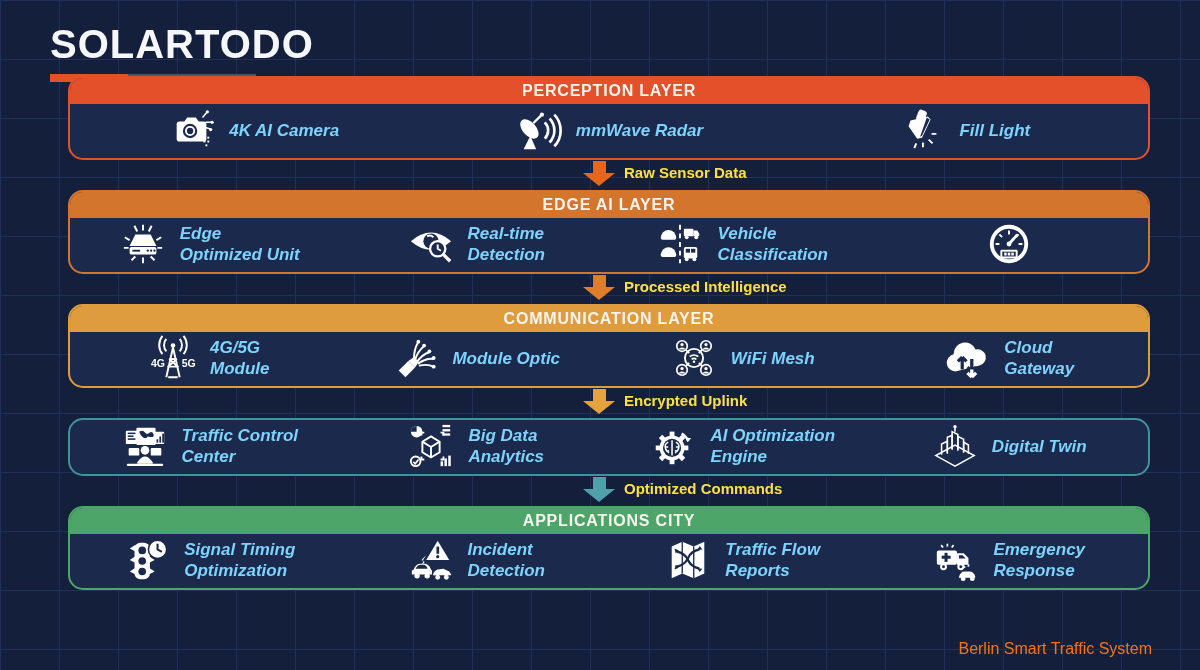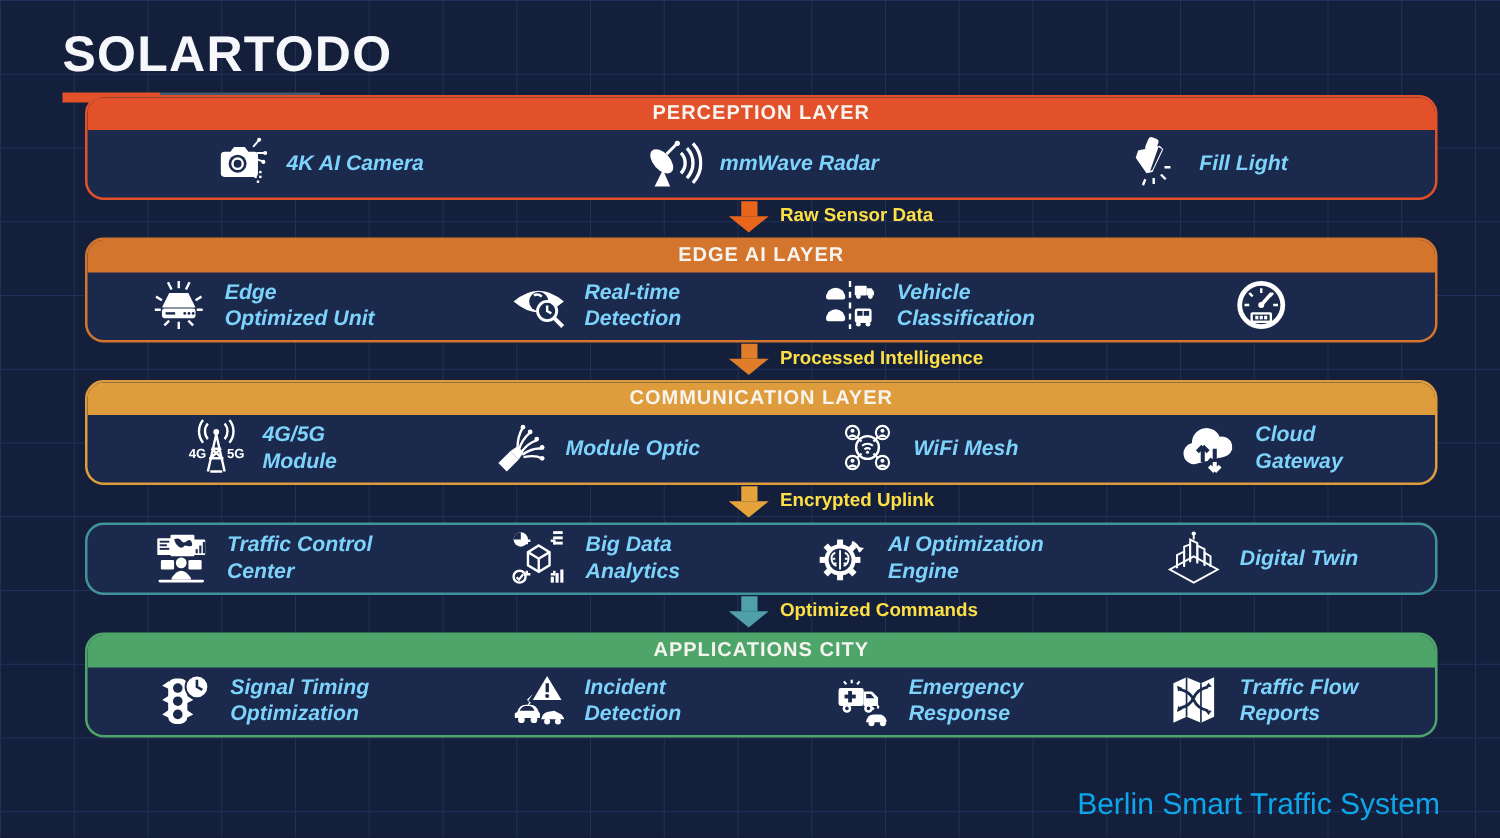--- a/index.html
+++ b/index.html
@@ -34,21 +34,21 @@
   .arrow .stem{display:block;width:13px;height:12px;background:var(--c);margin:0 auto;}
   .arrow .head{display:block;width:0;height:0;border-left:16px solid transparent;border-right:16px solid transparent;border-top:13px solid var(--c);}
   .flow-label{position:absolute;left:calc(50% + 25px);top:4px;font-size:15px;font-weight:600;color:#fde047;}
 
   .layer-0{--c:#E2512A;} .flow-0{--c:#E8661C;}
   .layer-1{--c:#D3752C;} .flow-1{--c:#DF7D2A;}
   .layer-2{--c:#DE9C3C;} .flow-2{--c:#E6A33C;}
   .layer-3{--c:#41939B;} .flow-3{--c:#4FA0A8;}
   .layer-4{--c:#4EA56A;}
 
-  .footer{position:absolute;right:48px;bottom:12px;font-size:24px;color:#0ea5e9;}
+  .footer{position:absolute;right:48px;bottom:12px;font-size:16px;color:#f97316;}
 </style>
 </head>
 <body>
 
 <div class="logo">
   <div class="logo-text">SOLARTODO</div>
   <div class="logo-underline">
     <span class="u-orange"></span>
     <span class="u-slate"></span>
   </div>
@@ -483,20 +483,41 @@
                 <circle cx="40" cy="42" r="2.5"></circle>
               </g>
             </svg>
         </span>
         <span class="label">Incident
 Detection</span>
       </div>
       <div class="item">
         <span class="icon">
           <svg viewBox="0 0 48 48" width="46" height="46">
+              <path d="M7 10l11-5 12 5 11-5v33l-11 5-12-5-11 5z" fill="#fff"></path>
+              <path d="M18 5v33" stroke="#1B2A4C" stroke-width="1.4"></path>
+              <path d="M30 10v33" stroke="#1B2A4C" stroke-width="1.4"></path>
+              <g stroke="#1B2A4C" stroke-width="2.4" fill="none">
+                <path d="M12 31q9-2 12-9t12-9"></path>
+                <path d="M12 15q9 2 12 9t12 9"></path>
+              </g>
+              <g fill="#1B2A4C">
+                <path d="M39 13l-5.5.5 2.8-4z"></path>
+                <path d="M39 33l-5.5-.5 2.8 4z"></path>
+                <path d="M11 17l-1-5 4.5 2z"></path>
+                <path d="M11 29l-1 5 4.5-2z"></path>
+              </g>
+            </svg>
+        </span>
+        <span class="label">Traffic Flow
+Reports</span>
+      </div>
+      <div class="item">
+        <span class="icon">
+          <svg viewBox="0 0 48 48" width="46" height="46">
               <g fill="#fff">
                 <rect x="4" y="14" width="21" height="15" rx="2"></rect>
                 <path d="M25 17h7l5 5v7H25z"></path>
                 <circle cx="11" cy="31" r="3.6"></circle>
                 <circle cx="29" cy="31" r="3.6"></circle>
               </g>
               <g fill="#1B2A4C">
                 <rect x="12" y="16.5" width="3.2" height="9.5"></rect>
                 <rect x="9" y="19.5" width="9.4" height="3.2"></rect>
                 <path d="M27 19h4l3 3.5h-7z"></path>
@@ -513,39 +534,18 @@
               <g fill="#fff">
                 <path d="M27 42q1.5-6 6-6h5q4.5 0 6 5v1.5H27z"></path>
                 <circle cx="31.5" cy="43.5" r="2.5"></circle>
                 <circle cx="41" cy="43.5" r="2.5"></circle>
               </g>
             </svg>
         </span>
         <span class="label">Emergency
 Response</span>
       </div>
-      <div class="item">
-        <span class="icon">
-          <svg viewBox="0 0 48 48" width="46" height="46">
-              <path d="M7 10l11-5 12 5 11-5v33l-11 5-12-5-11 5z" fill="#fff"></path>
-              <path d="M18 5v33" stroke="#1B2A4C" stroke-width="1.4"></path>
-              <path d="M30 10v33" stroke="#1B2A4C" stroke-width="1.4"></path>
-              <g stroke="#1B2A4C" stroke-width="2.4" fill="none">
-                <path d="M12 31q9-2 12-9t12-9"></path>
-                <path d="M12 15q9 2 12 9t12 9"></path>
-              </g>
-              <g fill="#1B2A4C">
-                <path d="M39 13l-5.5.5 2.8-4z"></path>
-                <path d="M39 33l-5.5-.5 2.8 4z"></path>
-                <path d="M11 17l-1-5 4.5 2z"></path>
-                <path d="M11 29l-1 5 4.5-2z"></path>
-              </g>
-            </svg>
-        </span>
-        <span class="label">Traffic Flow
-Reports</span>
-      </div>
     </div>
   </section>
 
 </div>
 
 <div class="footer">Berlin Smart Traffic System</div>
 
 </body></html>

